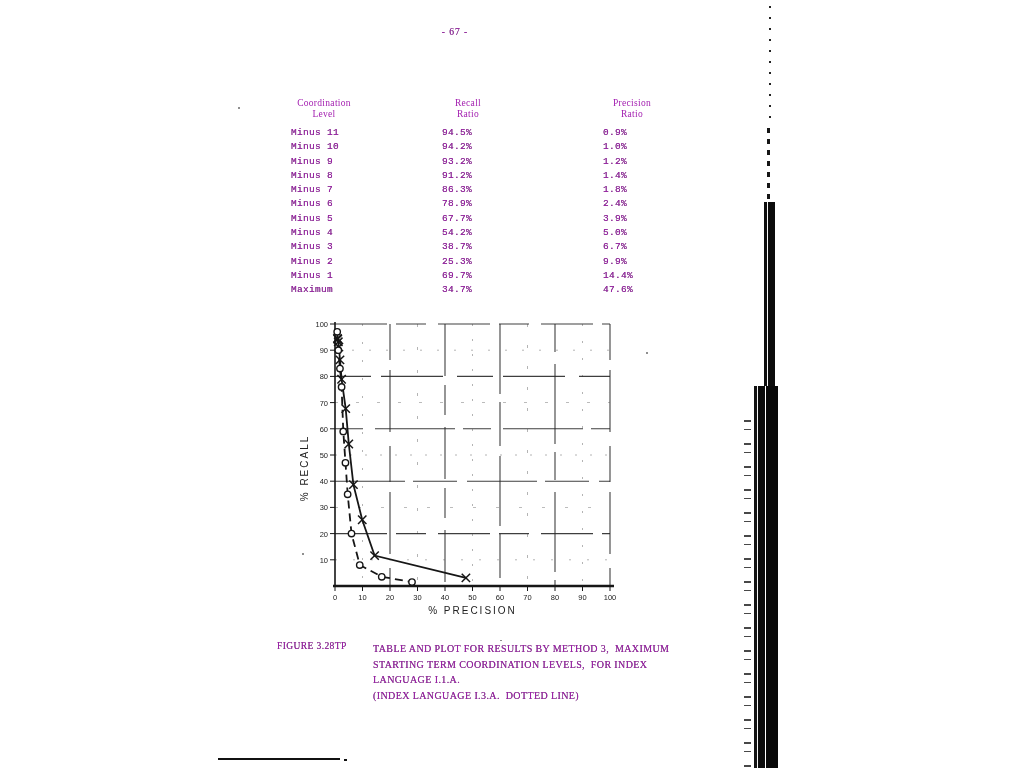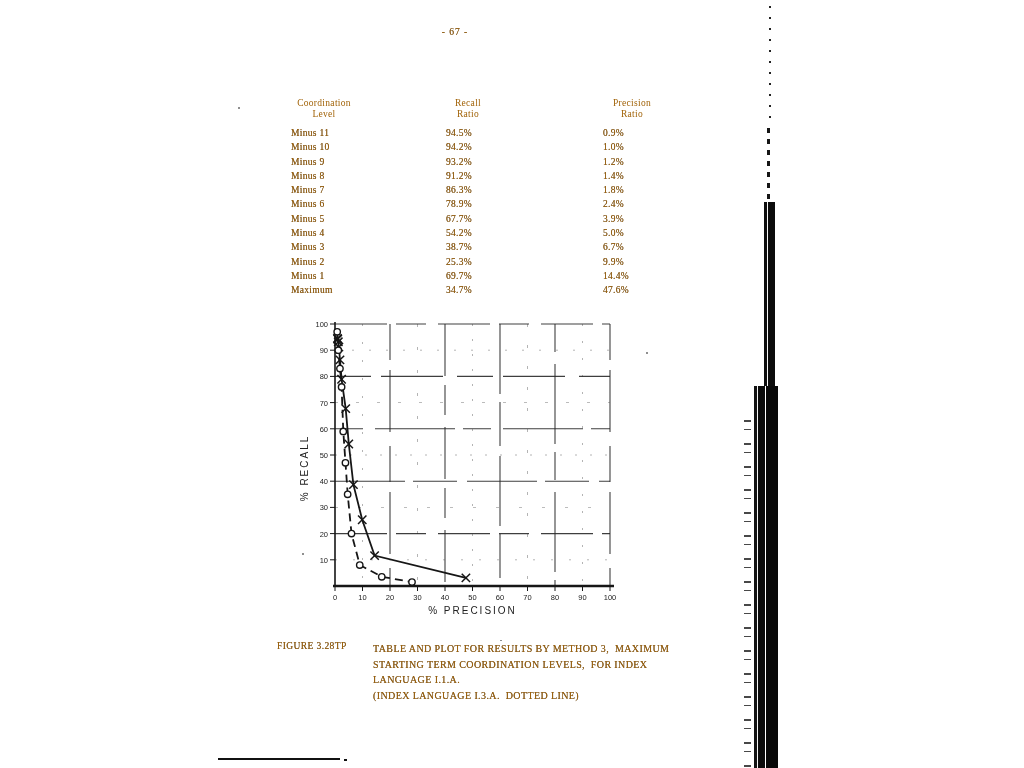--- a/index.html
+++ b/index.html
@@ -1,30 +1,30 @@
 <!DOCTYPE html>
 <html><head>
 <meta charset="utf-8">
 <style>
   html,body{margin:0;padding:0;background:#e8e8e8;}
   #page{position:relative;width:1024px;height:768px;background:#ffffff;overflow:hidden;
-        font-family:"Liberation Serif", serif;color:#a16207;}
+        font-family:"Liberation Serif", serif;color:#a21caf;}
   .txt{position:absolute;white-space:pre;text-shadow:0 0 .5px rgba(0,0,0,.65);}
   #page-number{left:425px;top:27px;width:60px;text-align:center;font-size:9.5px;letter-spacing:1px;}
 
   
   .th{position:absolute;text-align:center;font-size:9.5px;line-height:11px;letter-spacing:.3px;margin-left:12px;}
   #th-coordination{left:278px;top:98px;width:68px;}
   #th-recall{left:424px;top:98px;width:64px;}
   #th-precision{left:587px;top:98px;width:66px;}
   .col{position:absolute;top:126px;font-size:9.5px;line-height:14.3px;text-shadow:0 0 .5px rgba(0,0,0,.65);}
   #col-level{left:291px;width:70px;text-align:left;}
   #col-recall{left:408px;width:64px;text-align:right;}
   #col-precision{left:603px;width:64px;text-align:left;}
-  .cell{letter-spacing:.3px;}
+  .cell{letter-spacing:.3px;font-family:Liberation Mono, monospace;}
 
   
   #chart{position:absolute;left:280px;top:318px;width:360px;height:300px;}
 
   
   #caption-label{left:277px;top:641px;font-size:9.5px;letter-spacing:.4px;}
   #caption-text{position:absolute;left:373px;top:641px;width:300px;font-size:10px;
                 line-height:15.7px;letter-spacing:.4px;}
   .cap-line{text-shadow:0 0 .5px rgba(0,0,0,.65);white-space:pre;}
 

